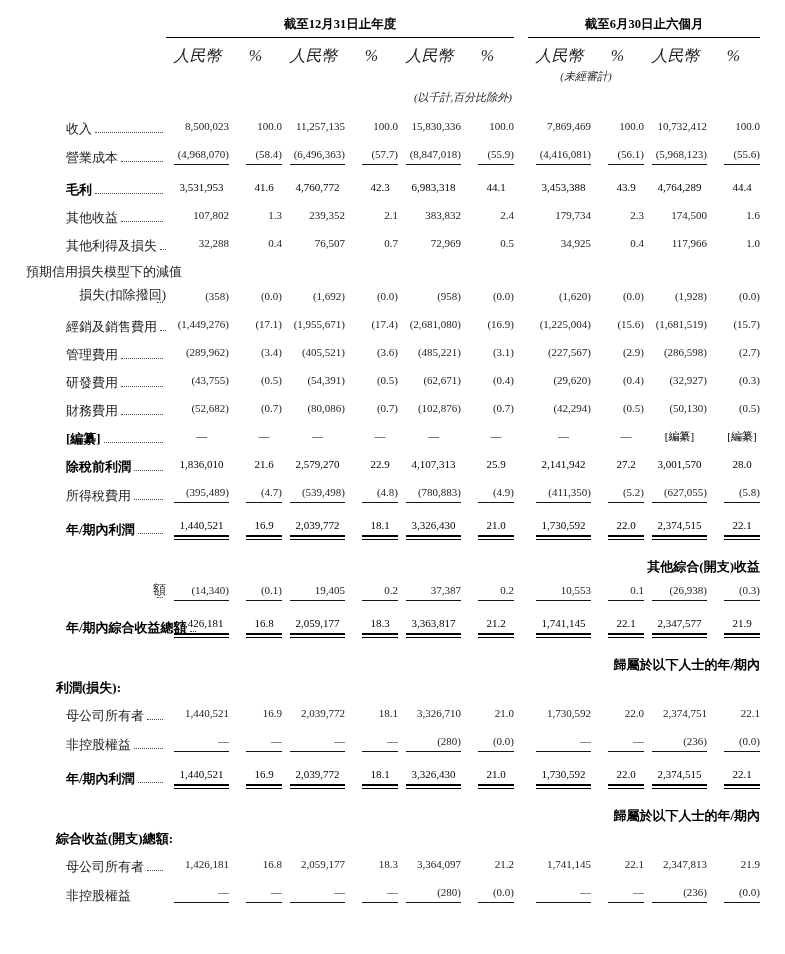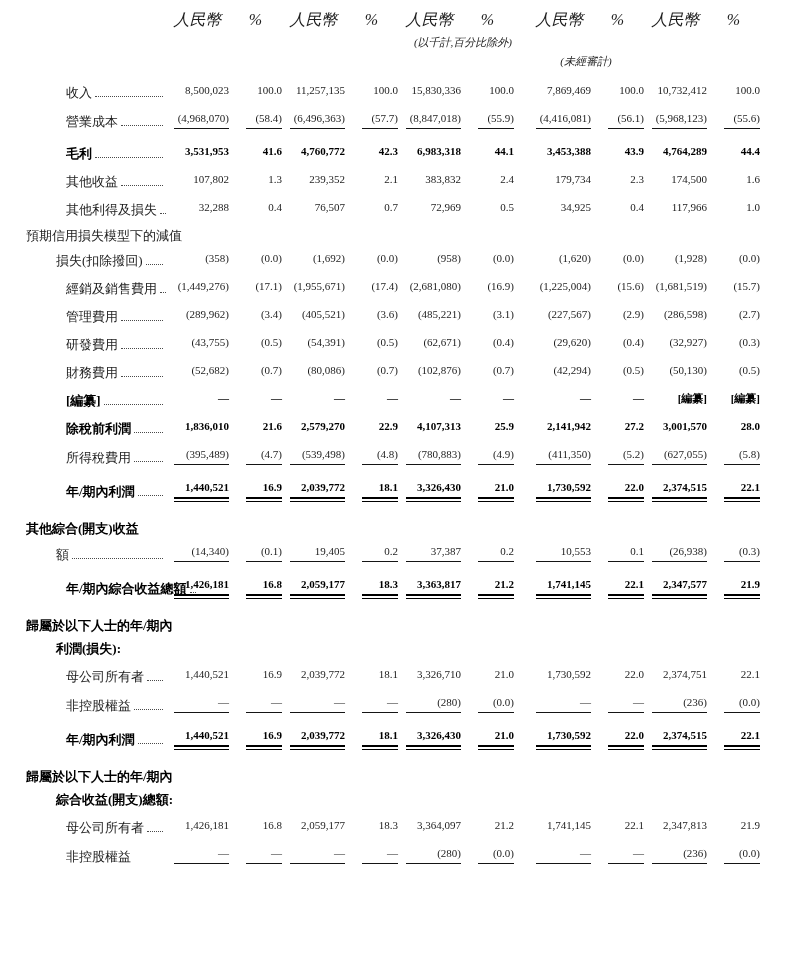--- a/index.html
+++ b/index.html
@@ -40,35 +40,35 @@
   .note{
     text-align:right;font-style:italic;font-size:11px;line-height:14px;
     padding:7px 2px 0 0;white-space:nowrap;
   }
 
   
   tr.first  > td{padding-top:15px;}
   tr.norm   > td{padding-top:11px;}
   tr.second > td{padding-top:8px;}
   tr.spS    > td{padding-top:15px;}
-  tr.spL    > td{padding-top:22px;}
+  tr.spL    > td{padding-top:22px;text-align:right;}
 
   .lbl{display:flex;align-items:flex-end;font-size:13px;line-height:15px;white-space:nowrap;padding-left:40px;}
   .lbl .t{white-space:nowrap;}
   .lbl .leader{flex:1;min-width:6px;border-bottom:1.6px dotted #4a4a4a;margin:0 3px 3px 3px;}
-  .ind{padding-left:30px;}
+  .ind{padding-left:30px;flex-direction:column;}
   .pre{font-size:13px;line-height:15px;white-space:nowrap;}
   .sec{font-size:13px;line-height:15px;font-weight:bold;color:#000;white-space:nowrap;}
 
   .num .v{
     text-align:right;font-size:11px;line-height:15px;
     margin-left:8px;padding-bottom:2px;white-space:nowrap;
   }
   .num.pc .v{margin-left:17px;}
-  .v.b{font-weight:bold;color:#000;}
+  .v.b{font-weight:normal;color:#000;text-align:center;}
   .lbl.b .t{font-weight:bold;color:#000;}
   .v.u1{border-bottom:1px solid #151515;}
   .v.u2{border-bottom:2.5px solid #000;position:relative;}
   .v.u2::after{content:"";position:absolute;left:0;right:0;bottom:-5px;height:1px;background:#000;}
   .gapc{font-size:0;}
 </style>
 </head>
 <body>
 
 <div class="page">
@@ -81,20 +81,30 @@
         <col class="c-pct">
       <col class="c-rmb">
         <col class="c-pct">
       <col class="c-gap">
       <col class="c-rmb">
         <col class="c-pct">
       <col class="c-rmb">
         <col class="c-pct">
     </colgroup>
     <tbody>
+      <tr>
+        <td></td>
+        <td colspan="6">
+            <div class="grp">截至12月31日止年度</div>
+          </td>
+        <td class="gapc"></td>
+        <td colspan="4">
+            <div class="grp">截至6月30日止六個月</div>
+          </td>
+      </tr>
       <tr id="subheadRow">
           <td></td>
           <td>
             <div class="cur">人民幣</div>
           </td>
           <td>
             <div class="pcth">%</div>
           </td>
           <td>
             <div class="cur">人民幣</div>
@@ -116,31 +126,31 @@
             <div class="pcth">%</div>
           </td>
           <td>
             <div class="cur">人民幣</div>
           </td>
           <td>
             <div class="pcth">%</div>
           </td>
         </tr>
       <tr>
-        <td colspan="7">
-            <div class="note">(以千計,百分比除外)</div>
-          </td>
-        <td colspan="5"></td>
-      </tr>
-      <tr>
         <td colspan="8"></td>
         <td colspan="2">
             <div class="unau">(未經審計)</div>
           </td>
         <td colspan="2"></td>
+      </tr>
+      <tr>
+        <td colspan="7">
+            <div class="note">(以千計,百分比除外)</div>
+          </td>
+        <td colspan="5"></td>
       </tr>
 
     <tr class="first">
           <td class="lb">
             <div class="lbl">
               <span class="t">收入</span>
               <span class="leader"></span>
             </div>
           </td>
           <td class="num">

